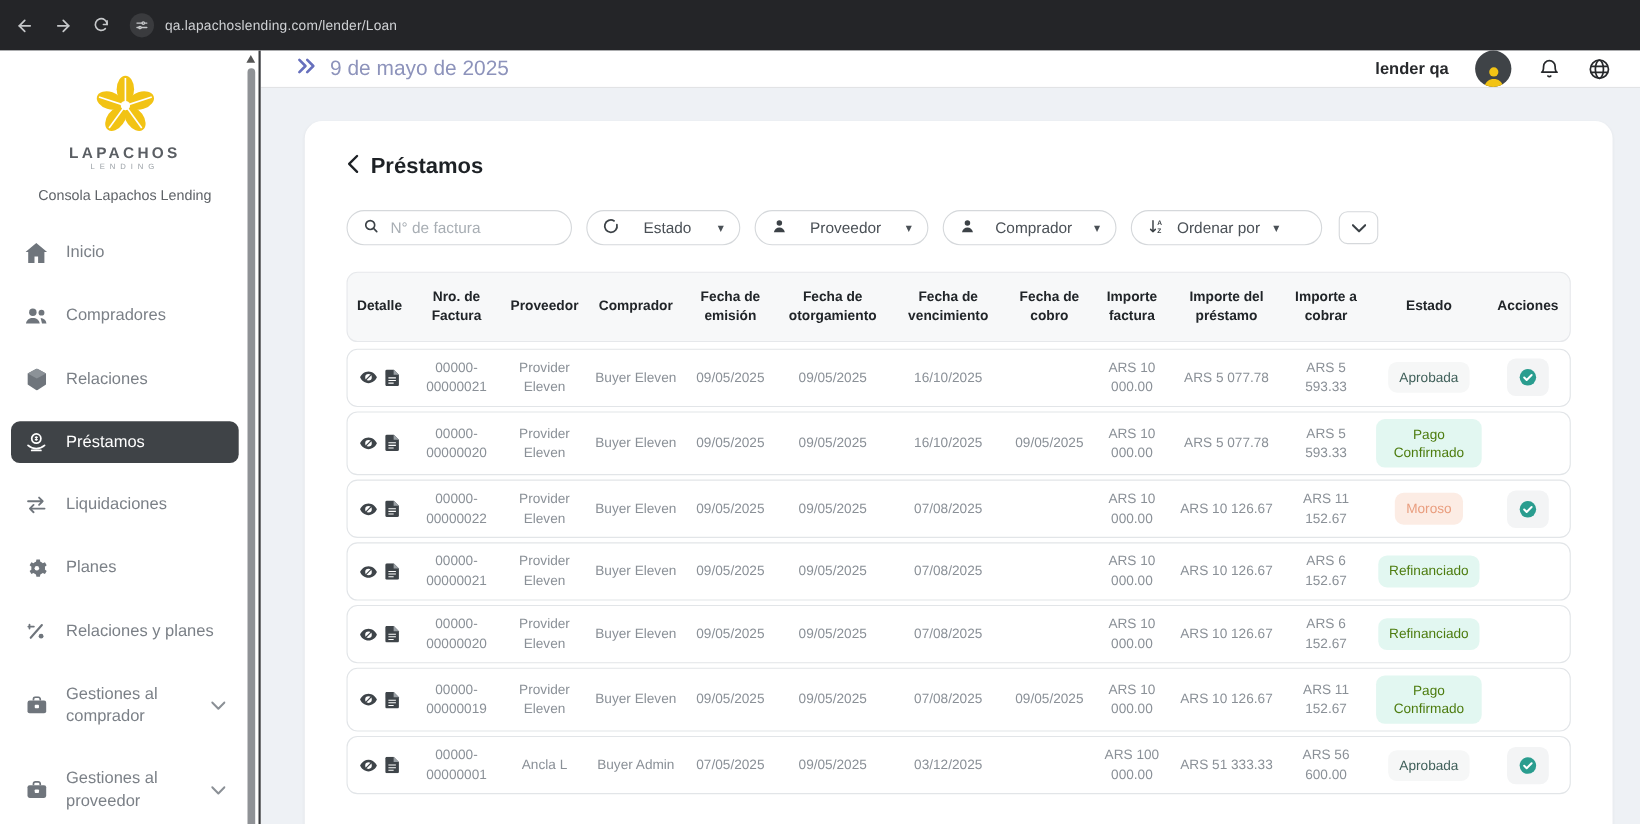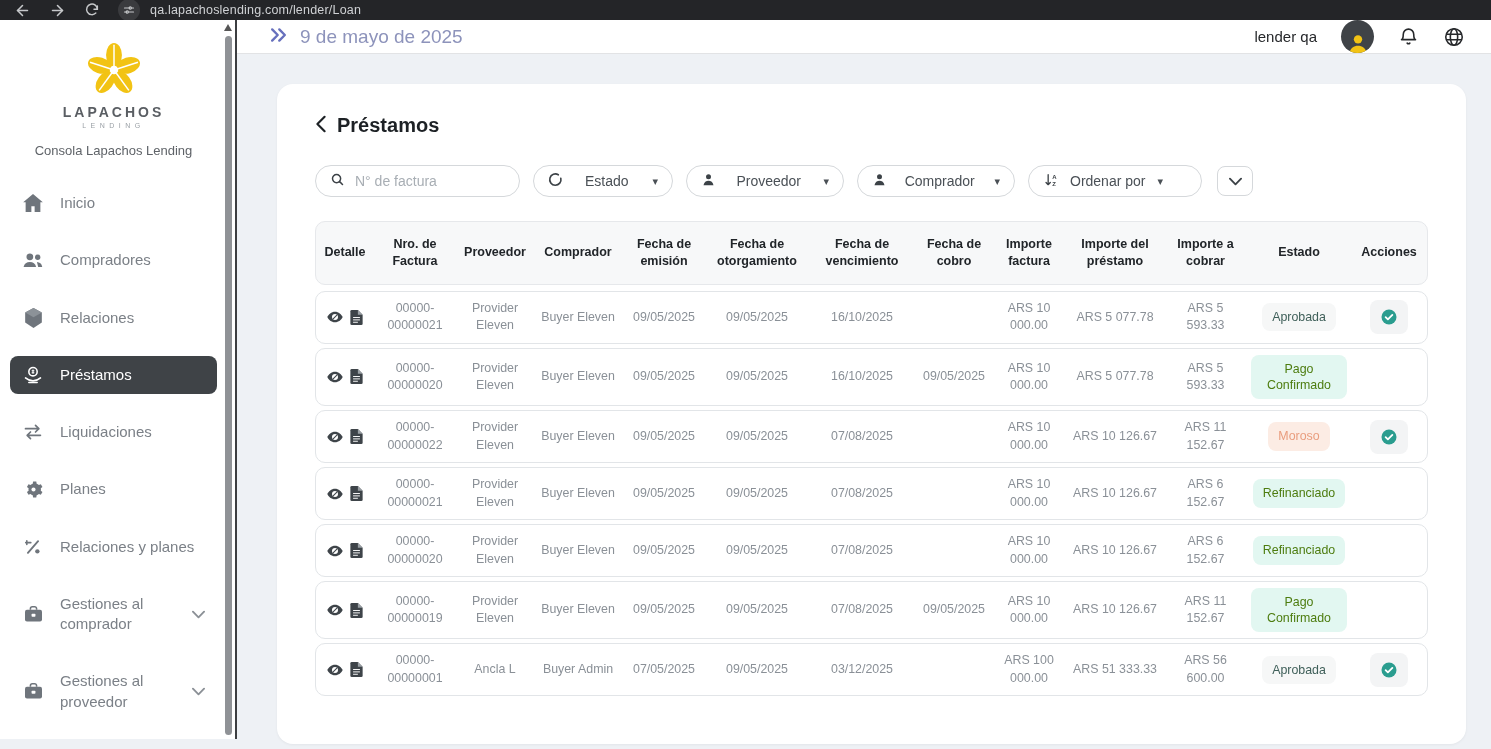--- a/index.html
+++ b/index.html
@@ -1,20 +1,20 @@
 <!DOCTYPE html>
 <html><head>
 <meta charset="utf-8">
 <style>
   * { margin:0; padding:0; box-sizing:border-box; }
   html,body { width:1491px; height:749px; overflow:hidden;
     font-family:"Liberation Sans","DejaVu Sans",sans-serif; background:#eef1f5; }
 
   
-  .browser-bar { height:20px; background:#242528; display:flex; align-items:center;
+  .browser-bar { height:46px; background:#242528; display:flex; align-items:center;
     padding-left:14px; gap:18px; }
   .browser-bar svg { display:block; }
   .url-chip { display:flex; align-items:center; gap:10px; }
   .chip-icon { width:22px; height:22px; border-radius:11px; background:#3a3b3e;
     display:flex; align-items:center; justify-content:center; }
   .url-text { color:#cfd1d4; font-size:12.5px; letter-spacing:.2px; }
 
   
   .shell { display:flex; height:719px; }
 
@@ -40,21 +40,21 @@
   .nav-item.active .nv-icon { color:#ffffff; }
   .nav-label { line-height:1.35; }
   .nv-chev { margin-left:auto; color:#8b9096; font-size:13px; }
 
   
   .main-col { flex:1; display:flex; flex-direction:column; }
   .app-header { height:67px; background:#ffffff; border-bottom:1px solid #e2e3e5;
     display:flex; align-items:center; padding:0 28px 0 32px; }
   .hdr-date { display:flex; align-items:center; gap:12px; color:#8d93bb; font-size:19px; }
   .hdr-right { margin-left:auto; display:flex; align-items:center; gap:24px; }
-  .user-name { font-size:15px; font-weight:normal; color:#26282b; }
+  .user-name { font-size:15px; font-weight:bold; color:#26282b; }
   .avatar { width:33px; height:33px; border-radius:50%; background:#3f4347;
     display:flex; align-items:flex-end; justify-content:center; overflow:hidden; cursor:pointer; }
   .icon-btn { background:none; border:none; cursor:pointer; display:flex; align-items:center; }
 
   
   .content { flex:1; background:#eef1f5; padding:30px 27px 0 40px; }
   .card { background:#ffffff; border-radius:16px; box-shadow:0 1px 3px rgba(0,0,0,.05);
     min-height:660px; padding:30px 38px 20px 38px; }
   .title-row { display:flex; align-items:center; gap:10px; margin-bottom:28px; }
   .page-title { font-size:20px; font-weight:bold; color:#1d2125; }

